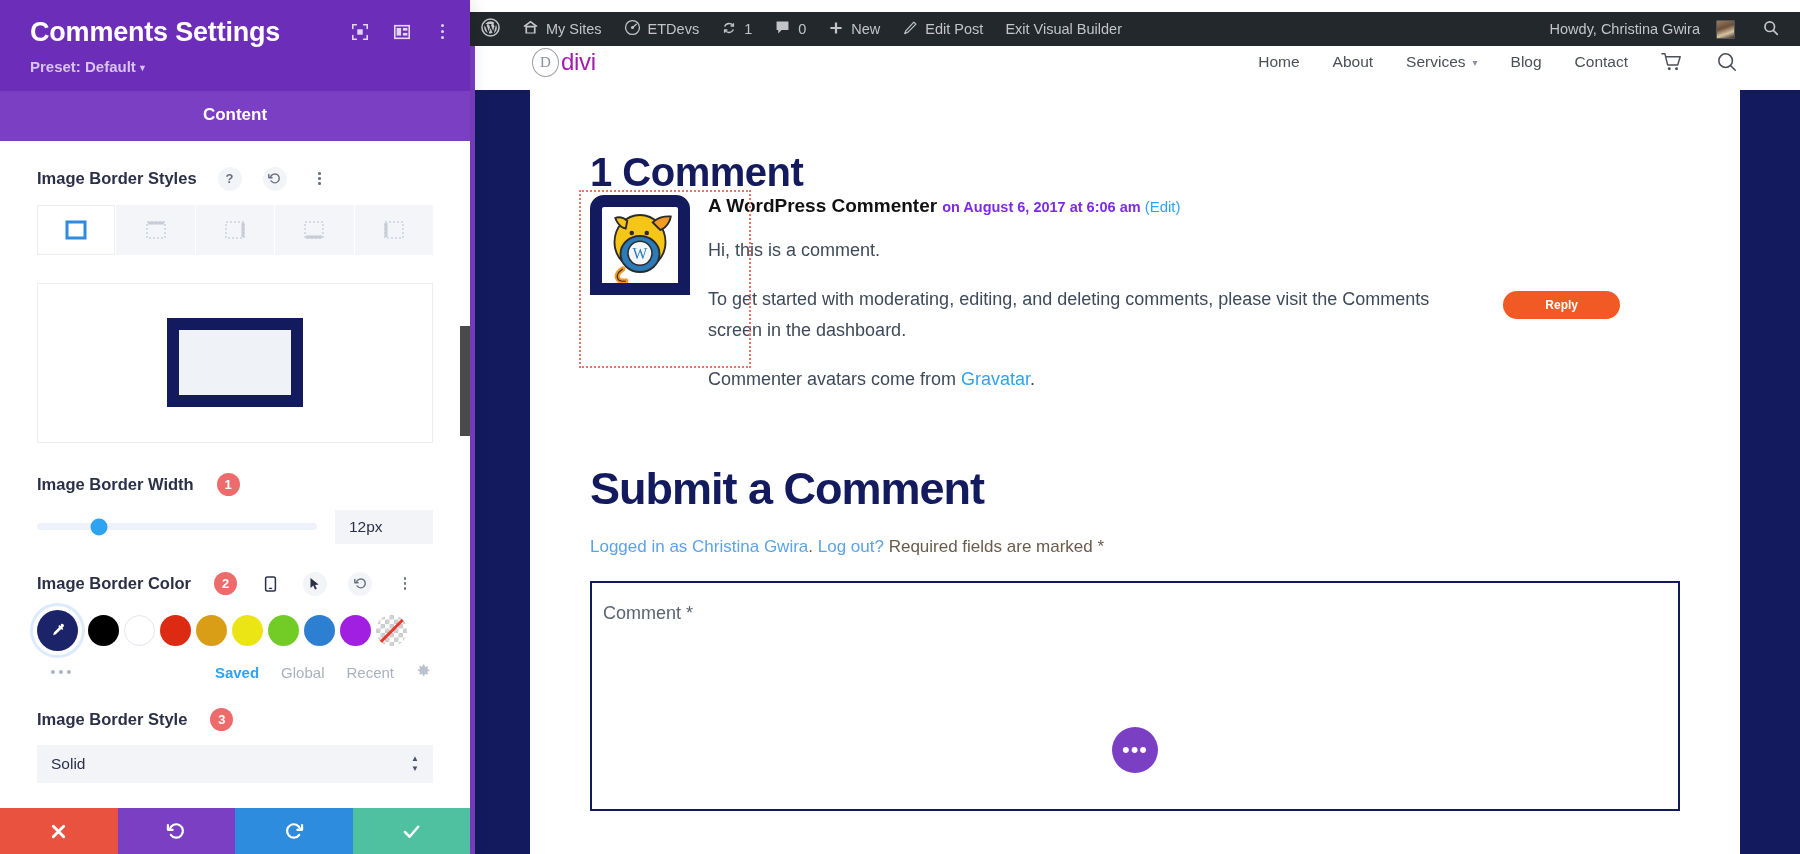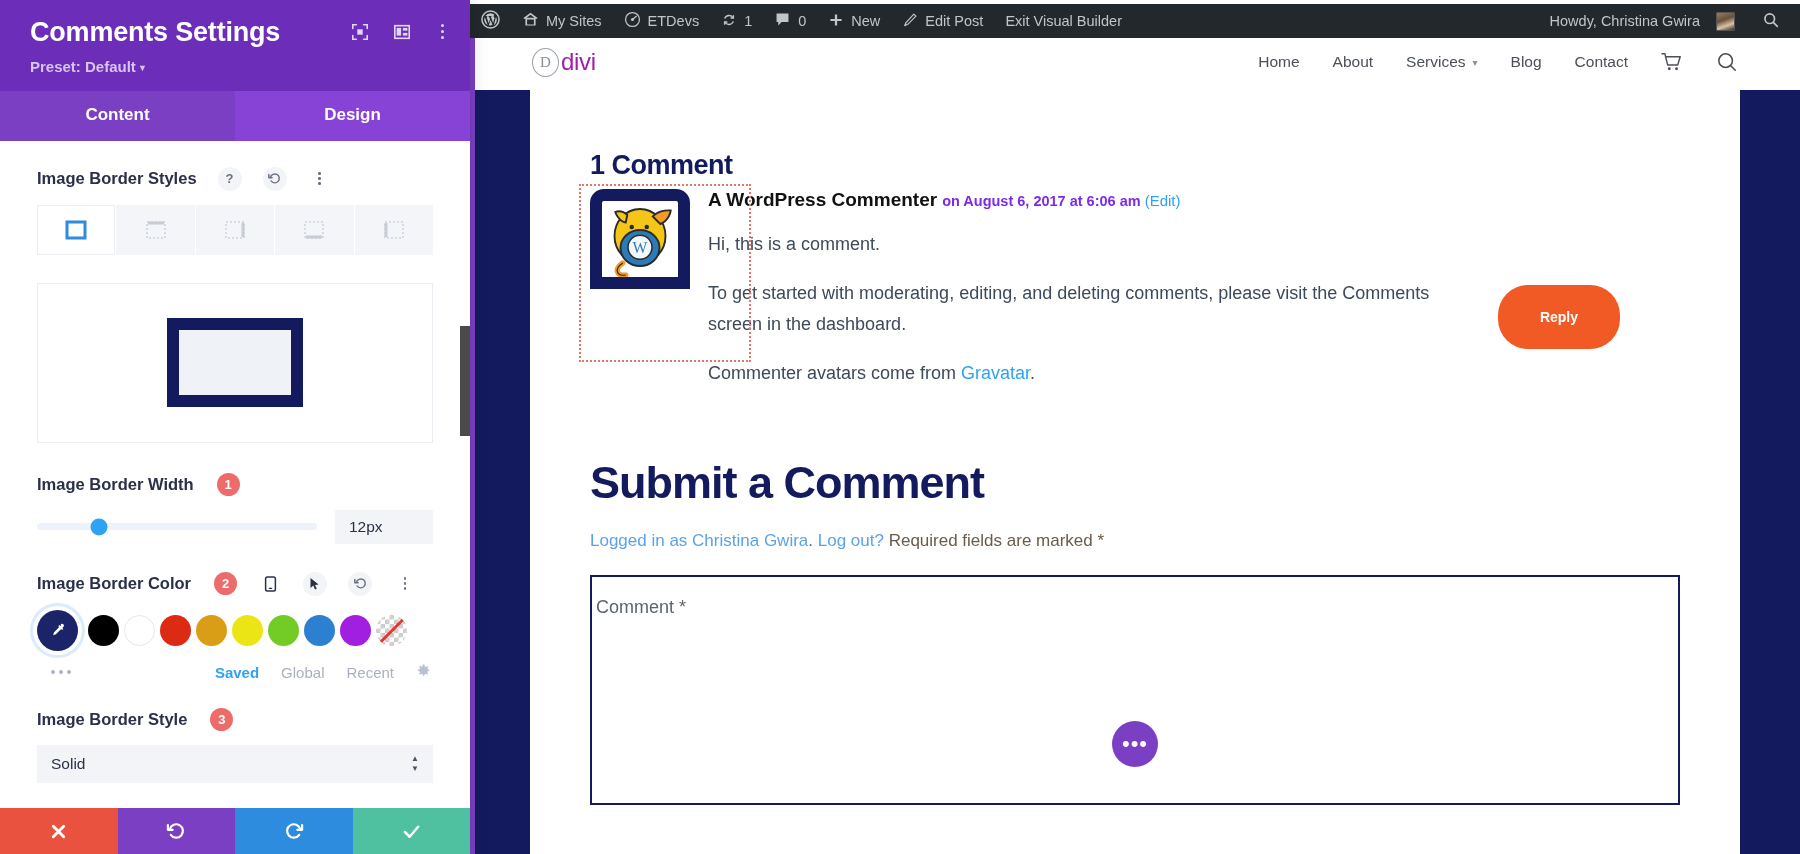--- a/index.html
+++ b/index.html
@@ -179,21 +179,21 @@
     display: flex; z-index: 45;
   }
   .act {
     flex: 1; display:flex; align-items:center; justify-content:center;
     cursor: pointer; color: #fff;
   }
   .act svg { display:block; }
 
   
   #wp-adminbar {
-    position: absolute; left: 470px; top: 4px; width: 1330px; height: 34px;
+    position: absolute; left: 470px; top: 12px; width: 1330px; height: 34px;
     background: #23282D; color: #C3C4C7; display: flex; align-items: center;
     font-size: 14.5px; z-index: 30;
   }
   .ab-item {
     display:flex; align-items:center; gap:7px; padding: 0 11px; height:34px;
     cursor: pointer; white-space: nowrap;
   }
   .ab-spacer { flex: 1 1 auto; }
   .ab-right { display:flex; align-items:center; gap:0; padding-right: 6px; }
   .avatar-sm {
@@ -225,22 +225,21 @@
     align-items:center; gap: 7px;
   }
   .nav-caret { font-size: 10px; color: #8A8F99; }
   .nav-icon { color: #4B4F58; cursor: pointer; display:flex; align-items:center;}
 
   .site-body {
     background: #fff; margin: 0 60px; height: 764px; padding: 60px 60px 0 60px;
     position: relative; overflow: hidden;
   }
   .h-comment-count {
-    font-size: 27px; color: #131B5E; font-weight: 700; letter-spacing: -0.5px;
-    margin-bottom: 8px;
+    font-size: 40px; color: #131B5E; font-weight: 700; letter-spacing: -0.5px;
   }
   .comment-wrap { position: relative; display:flex; }
   .dotted-hl {
     position: absolute; left: -11px; top: -5px; width: 172px; height: 178px;
     border: 2px dotted #E8756A; pointer-events: none;
   }
   .avatar-box {
     width: 100px; height: 100px; border: 12px solid #131B5E;
     border-radius: 14px 14px 0 0; background: #fff; flex: 0 0 auto;
     margin-right: 0px; display:flex; align-items:center; justify-content:center;
@@ -254,31 +253,31 @@
   .comment-date { font-size: 14.5px; font-weight: 700; color: #7C2BE8; margin-left: 5px;}
   .comment-edit { font-size: 15px; color: #2EA3F2; margin-left: 4px; cursor: pointer; }
   .comment-p {
     font-size: 18px; color: #3E4A59; line-height: 1.72; margin-top: 18px;
     max-width: 760px;
   }
   .comment-p a { color: #2EA3F2; text-decoration: none; }
   .reply-btn {
     position: absolute; right: 60px; top: 96px;
     background: #F15A24; color: #fff; border-radius: 30px;
-    padding: 24px 42px; font-size: 14px; font-weight: 700; cursor: pointer;
+    padding: 7px 42px; font-size: 12px; font-weight: 700; cursor: pointer;
   }
   .h-submit {
     font-size: 45px; color: #131B5E; font-weight: 700; letter-spacing: -1px;
     margin-top: 68px;
   }
   .logged-in { font-size: 17px; color: #6A5B4A; margin-top: 22px; }
   .logged-in a { color: #5BA3E8; text-decoration: none; }
   .comment-field {
     margin-top: 24px; border: 2px solid #131B5E; height: 230px;
-    padding: 20px 4px; font-size: 18px; color: #5C6470; position: relative;
+    padding: 20px 11px; font-size: 18px; color: #5C6470; position: relative;
   }
   .purple-fab {
     position: absolute; left: 50%; bottom: 36px; transform: translateX(-50%);
     width: 46px; height: 46px; border-radius: 50%; background: #7B3FC4;
     display:flex; align-items:center; justify-content:center; color:#fff;
     font-size: 22px; letter-spacing: 1px; cursor: pointer; z-index: 5;
   }
   .purple-edge {
     position:absolute; left:0; top:0; width: 5px; height: 820px; background:#7B3FC4;
     z-index: 3;
@@ -478,21 +477,20 @@
         <span class="dots-v">
             <i></i>
             <i></i>
             <i></i>
           </span>
       </div>
     </div>
 
     <div class="panel-tabs">
       <div class="panel-tab">Content</div>
-      <div class="panel-tab active">Design</div>
     </div>
 
     <div class="panel-body">
       <div class="panel-scrollarea">
 
         <div class="field-label-row">
           <span class="field-label">Image Border Styles</span>
           <span class="mini-btn">?</span>
           <span class="mini-btn">
             <svg width="13" height="13" viewBox="0 0 16 16">

